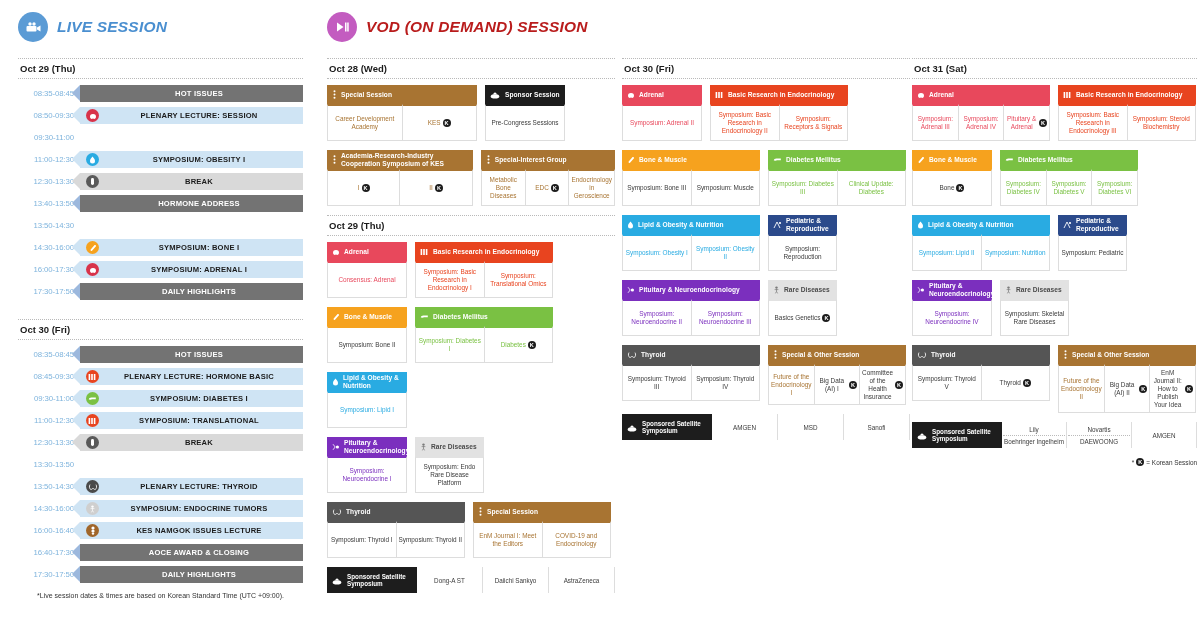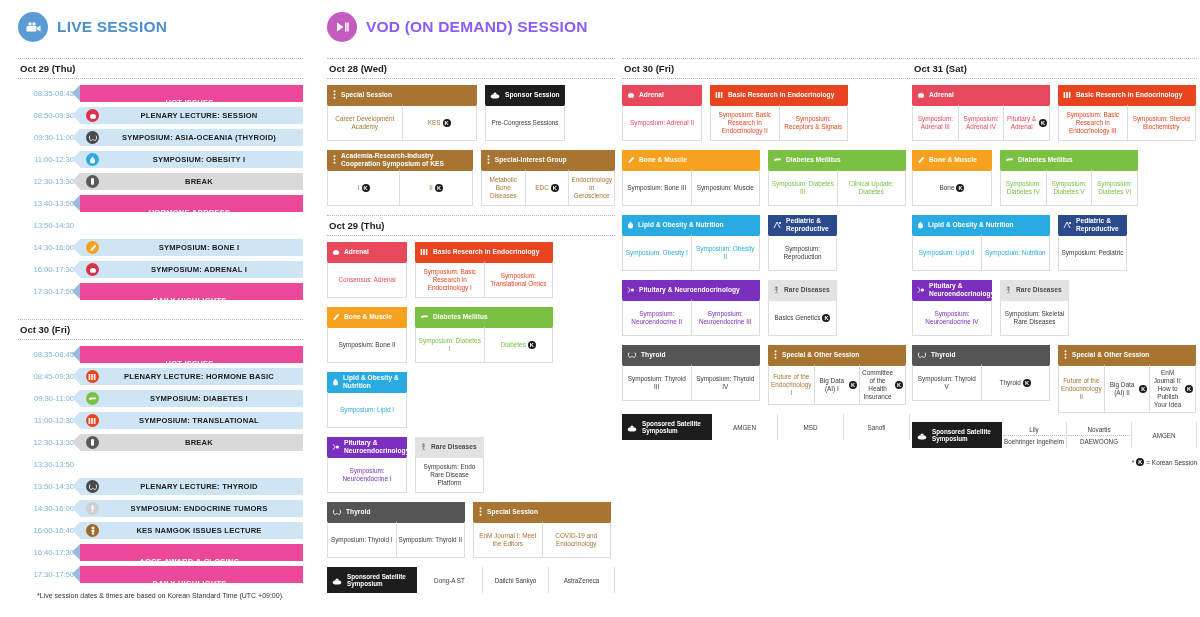--- a/index.html
+++ b/index.html
@@ -12,29 +12,29 @@
     position:relative;
   }
   
   .sec-head{position:absolute;display:flex;align-items:center;gap:9px;}
   .sec-head .badge{
     width:30px;height:30px;border-radius:50%;
     display:flex;align-items:center;justify-content:center;
     color:#fff;flex:0 0 auto;
   }
   .sec-head .badge svg{display:block;}
-  .sec-head .ttl{font-size:15.5px;font-weight:bold;letter-spacing:.2px;}
+  .sec-head .ttl{font-size:15.5px;font-weight:bold;letter-spacing:.2px;font-style:italic;}
 
   #live-head{left:18px;top:12px;}
   #live-head .badge{background:#5B9BD5;}
   #live-head .ttl{color:#4a8fd0;}
 
   #vod-head{left:327px;top:12px;}
   #vod-head .badge{background:#c35cc0;}
-  #vod-head .ttl{color:#8b5cf6;}
+  #vod-head .ttl{color:#b91c1c;}
 
   
   #live{position:absolute;left:18px;top:58px;width:285px;}
   .day-label{
     font-size:9.5px;font-weight:bold;color:#1a1a1a;
     padding:4px 0 4px 2px;
     border-top:1px dotted #b9b9b9;
     border-bottom:1px dotted #b9b9b9;
     margin-bottom:6px;
   }
@@ -45,21 +45,21 @@
   }
   .live-bar{
     position:relative;flex:1;height:17px;display:flex;align-items:center;
     background:#cfe4f4;
   }
   .live-bar:before{
     content:"";position:absolute;left:-8px;top:0;
     border-top:8.5px solid transparent;border-bottom:8.5px solid transparent;
     border-right:8px solid #cfe4f4;
   }
-  .live-bar.blue{background:#ec4899;flex-direction:column;}
+  .live-bar.blue{background:#737373;}
   .live-bar.blue:before{border-right-color:#9cb8dd;}
   .live-bar.grey{background:#d9d9d9;}
   .live-bar.grey:before{border-right-color:#d9d9d9;}
   .live-ic{
     width:13px;height:13px;border-radius:50%;margin-left:6px;flex:0 0 auto;
     display:flex;align-items:center;justify-content:center;
     color:#fff;font-size:7px;font-weight:bold;
   }
   .live-ic.ph{background:transparent;}
   .live-txt{
@@ -168,28 +168,20 @@
         <span class="live-ic" style="background: rgb(216, 51, 74);">
           <svg width="8" height="8" viewBox="0 0 8 8">
             <path d="M1 5.2a3 3 0 0 1 3-3.2 3 3 0 0 1 3 3.2A2.2 2.2 0 0 1 4 6.6 2.2 2.2 0 0 1 1 5.2Z" fill="#ffffff"></path>
           </svg>
         </span>
         <div class="live-txt">PLENARY LECTURE: SESSION</div>
       </div>
     </div>
     <div class="live-row">
       <div class="live-time">09:30-11:00</div>
-      <div class="live-bar ">
-        <span class="live-ic" style="background: rgb(74, 74, 74);">
-          <svg width="10" height="8" viewBox="0 0 10 8">
-            <path d="M2 1.6C1 3 1.3 6 2.8 6.4c1.2.3 1.4-1 2.2-1s1 1.3 2.2 1C8.7 6 9 3 8 1.6" stroke="#ffffff" stroke-width="0.85" fill="none"></path>
-          </svg>
-        </span>
-        <div class="live-txt">SYMPOSIUM: ASIA-OCEANIA  (THYROID)</div>
-      </div>
     </div>
     <div class="live-row">
       <div class="live-time">11:00-12:30</div>
       <div class="live-bar ">
         <span class="live-ic" style="background: rgb(41, 171, 226);">
           <svg width="7" height="8" viewBox="0 0 7 8">
             <path d="M3.5.6c1.4 1.8 2.5 3 2.5 4.3A2.5 2.5 0 0 1 1 4.9C1 3.6 2.1 2.4 3.5.6Z" fill="#ffffff"></path>
           </svg>
         </span>
         <div class="live-txt">SYMPOSIUM: OBESITY I</div>

